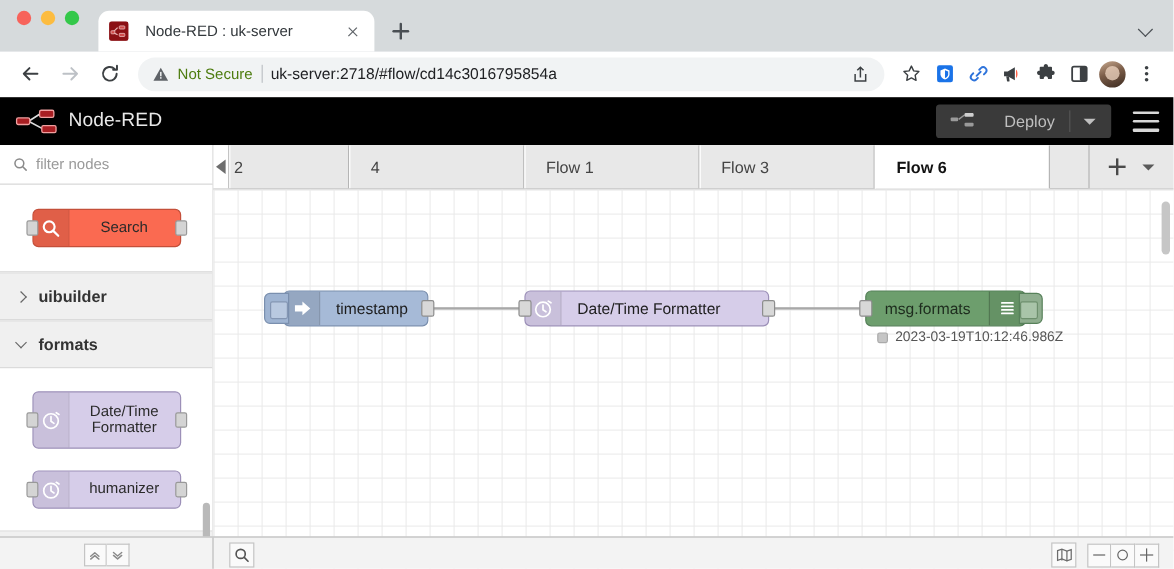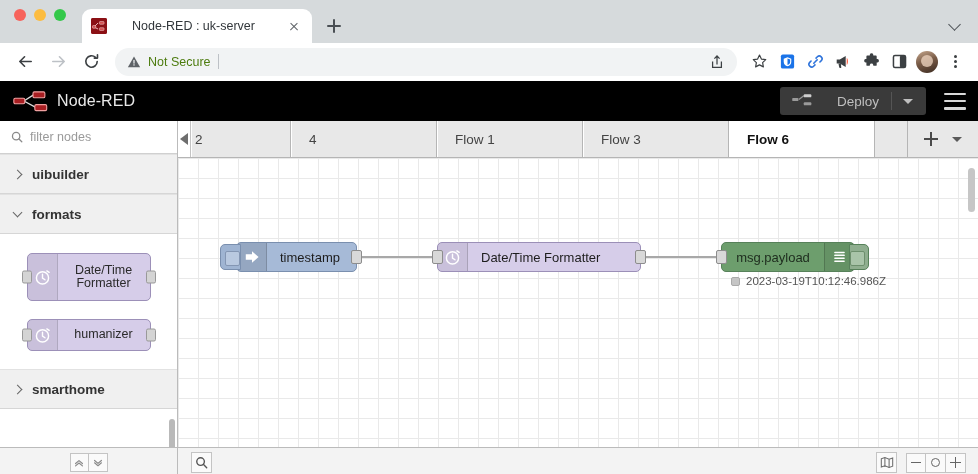--- a/index.html
+++ b/index.html
@@ -17,21 +17,21 @@
     height:43px; background:#d6dadc; position:relative;
     display:flex; align-items:flex-end; padding-left:14px;
   }
   .traffic { display:flex; gap:8px; align-items:center; height:43px; padding-bottom:14px; }
   .dot { width:12px; height:12px; border-radius:50%; }
   .dot.red{background:#f7635b;} .dot.yellow{background:#fcbc40;} .dot.green{background:#34c84a;}
 
   .btab {
     margin-left:16px; height:34px; width:230px;
     background:#fff; border-radius:9px 9px 0 0;
-    display:flex; align-items:center; padding:0 9px; gap:25px;
+    display:flex; align-items:center; padding:0 9px; gap:14px;
     position:relative;
   }
   .favicon {
     width:16px; height:16px; background:#8b1015; border-radius:2px;
     flex:none; position:relative; overflow:hidden;
   }
   .favicon svg { display:block; }
   .btab-title {
     font-size:12.5px; color:#32373b; white-space:nowrap;
     overflow:hidden; text-overflow:ellipsis; flex:1;
@@ -328,20 +328,21 @@
     </div>
 
     <div class="omnibox">
       <svg class="warn-ico" viewBox="0 0 16 16">
           <path d="M8 1.6 15 14H1z" fill="#5f6368"></path>
           <rect x="7.3" y="5.6" width="1.4" height="4.2" fill="#f1f3f4"></rect>
           <rect x="7.3" y="10.6" width="1.4" height="1.5" fill="#f1f3f4"></rect>
         </svg>
       <span class="notsecure">Not Secure</span>
       <span class="vdiv"></span>
+      <span class="urltext">uk-server:2718/#flow/cd14c3016795854a</span>
       <svg class="omni-share" viewBox="0 0 16 16" fill="none" stroke="#3c4043" stroke-width="1.25">
           <path d="M8 10.5V2.2M5.4 4.6 8 2l2.6 2.6"></path>
           <path d="M3.6 7.6v5.8h8.8V7.6"></path>
         </svg>
     </div>
 
     <div class="tbicons">
       <div class="tbi">
         <svg width="17" height="17" viewBox="0 0 18 18">
             <path d="M9 2.2l2 4.2 4.6.6-3.3 3.2.8 4.5L9 12.6l-4.1 2.1.8-4.5L2.4 7l4.6-.6z" fill="none" stroke="#3c4043" stroke-width="1.25" stroke-linejoin="round"></path>
@@ -437,20 +438,33 @@
         <div class="pal-filter">
           <svg width="12" height="12" viewBox="0 0 14 14" fill="none" stroke="#8a8a8a" stroke-width="1.5">
               <circle cx="6" cy="6" r="4.3"></circle>
               <path d="M9.3 9.3 12.6 12.6" stroke-linecap="round"></path>
             </svg>
           <span class="pal-filter-text">filter nodes</span>
         </div>
 
         <div class="pal-scroll">
 
+          <div class="pal-group white">
+            <div class="pnode search">
+              <span class="port left"></span>
+              <div class="pn-ico">
+                <svg width="17" height="17" viewBox="0 0 18 18" fill="none" stroke="#fff" stroke-width="1.9">
+                    <circle cx="7.4" cy="7.4" r="4.8"></circle>
+                    <path d="M11 11 15.4 15.4" stroke-linecap="round"></path>
+                  </svg>
+              </div>
+              <div class="pn-label">Search</div>
+              <span class="port right"></span>
+            </div>
+          </div>
 
           <div class="cat">
             <span class="caret closed"></span>
             <span class="cat-name">uibuilder</span>
           </div>
 
           <div class="cat">
             <span class="caret open"></span>
             <span class="cat-name">formats</span>
           </div>
@@ -547,21 +561,21 @@
                   <path d="M10 6.6v4l2.6 1.8" stroke-linecap="round"></path>
                   <path d="M14.6 3.1 17 4.6" stroke-linecap="round"></path>
                 </svg>
             </div>
             <div class="fn-label">Date/Time Formatter</div>
             <span class="fport out"></span>
           </div>
 
           <div class="fnode node-debug" style="left:543px; top:84px; width:134px;">
             <span class="fport in"></span>
-            <div class="fn-label" style="flex:1;text-align:center;">msg.payload</div>
+            <div class="fn-label" style="flex:1;text-align:center;">msg.formats</div>
             <div class="fn-ico">
               <svg width="15" height="16" viewBox="0 0 16 18">
                   <g fill="#fff">
                     <rect x="2" y="3" width="12" height="1.7" rx=".8"></rect>
                     <rect x="2" y="6.3" width="12" height="1.7" rx=".8"></rect>
                     <rect x="2" y="9.6" width="12" height="1.7" rx=".8"></rect>
                     <rect x="2" y="12.9" width="12" height="1.7" rx=".8"></rect>
                   </g>
                 </svg>
             </div>

